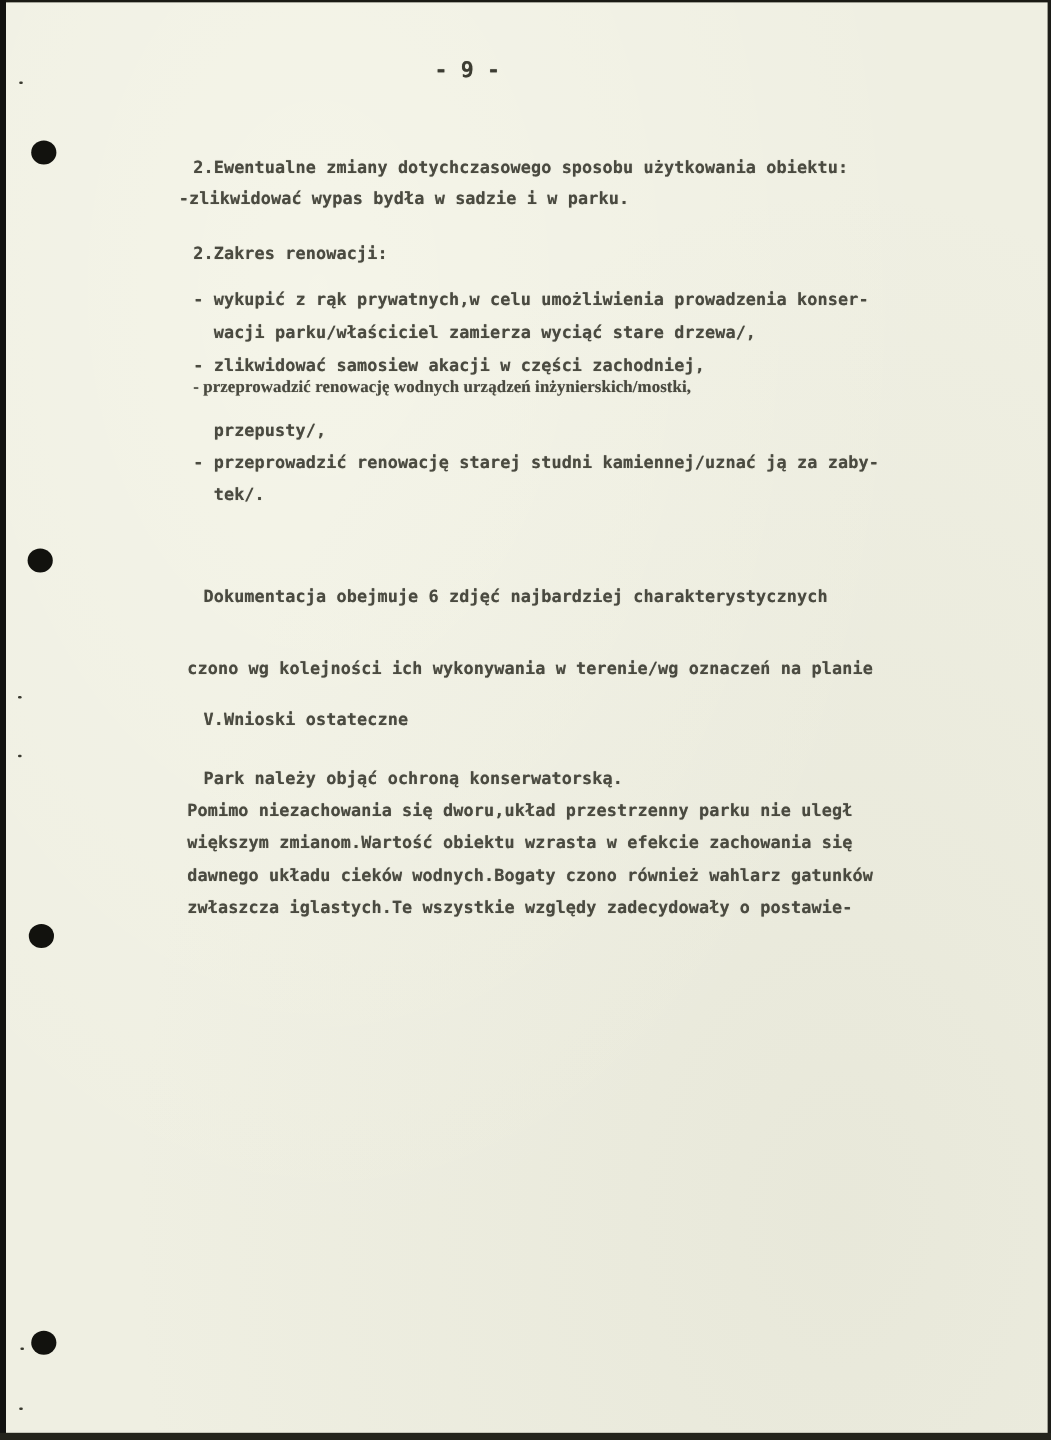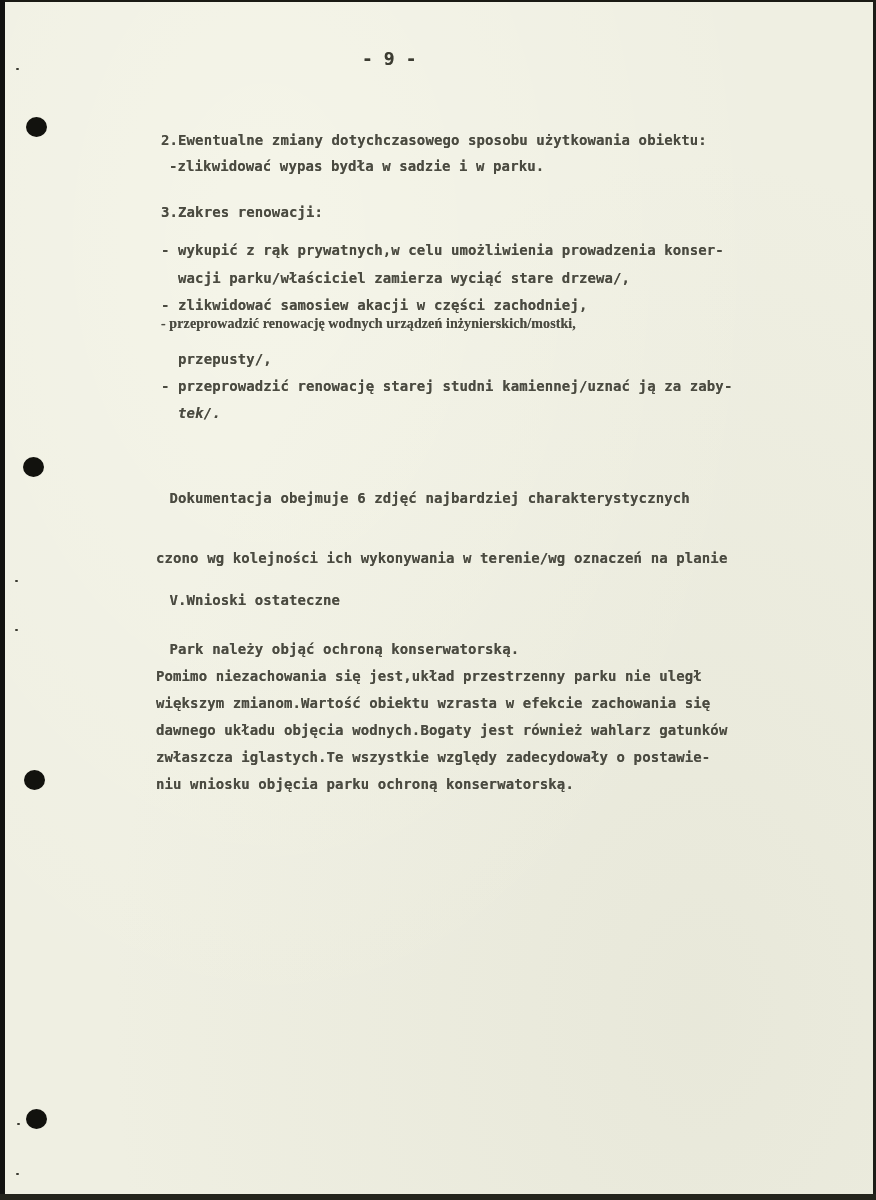--- a/index.html
+++ b/index.html
@@ -87,35 +87,34 @@
 
   <div class="speck" style="left:11px; top:66px;"></div>
   <div class="speck" style="left:10px; top:578px;"></div>
   <div class="speck" style="left:10px; top:627px;"></div>
   <div class="speck" style="left:12px; top:1121px;"></div>
   <div class="speck" style="left:11px; top:1171px;"></div>
 
   <div class="typed page-number" style="left:357px; top:48px;">- 9 -</div>
 
   <div class="typed" style="left:156px; top:131px;">2.Ewentualne zmiany dotychczasowego sposobu użytkowania obiektu:</div>
-  <div class="typed" style="left:164px; top:157px;">-zlikwidować wypas bydła w sadzie i w parku.</div>
+  <div class="typed" style="left:144px; top:157px;">-zlikwidować wypas bydła w sadzie i w parku.</div>
 
-  <div class="typed" style="left:156px; top:203px;">3.Zakres renowacji:</div>
+  <div class="typed" style="left:156px; top:203px;">2.Zakres renowacji:</div>
   <div class="typed" style="left:156px; top:241px;">- wykupić z rąk prywatnych,w celu umożliwienia prowadzenia konser-</div>
   <div class="typed" style="left:156px; top:269px;text-align:center;">  wacji parku/właściciel zamierza wyciąć stare drzewa/,</div>
   <div class="typed" style="left:156px; top:296px;">- zlikwidować samosiew akacji w części zachodniej,</div>
   <div class="typed" style="left:156px; top:315px;font-family:Liberation Serif, serif;">- przeprowadzić renowację wodnych urządzeń inżynierskich/mostki,</div>
   <div class="typed" style="left:156px; top:350px;">  przepusty/,</div>
   <div class="typed" style="left:156px; top:377px;">- przeprowadzić renowację starej studni kamiennej/uznać ją za zaby-</div>
-  <div class="typed" style="left:156px; top:404px;font-style:italic;">  tek/.</div>
+  <div class="typed" style="left:156px; top:404px;">  tek/.</div>
 
   <div class="typed" style="left:156px; top:489px;"> Dokumentacja obejmuje 6 zdjęć najbardziej charakterystycznych</div>
   <div class="typed" style="left:151px; top:549px;">czono wg kolejności ich wykonywania w terenie/wg oznaczeń na planie</div>
 
   <div class="typed" style="left:156px; top:591px;"> V.Wnioski ostateczne</div>
   <div class="typed" style="left:156px; top:640px;"> Park należy objąć ochroną konserwatorską.</div>
-  <div class="typed" style="left:151px; top:667px;">Pomimo niezachowania się jest,układ przestrzenny parku nie uległ</div>
+  <div class="typed" style="left:151px; top:667px;">Pomimo niezachowania się dworu,układ przestrzenny parku nie uległ</div>
   <div class="typed" style="left:151px; top:694px;text-align:right;">większym zmianom.Wartość obiektu wzrasta w efekcie zachowania się</div>
-  <div class="typed" style="left:151px; top:721px;">dawnego układu objęcia wodnych.Bogaty jest również wahlarz gatunków</div>
+  <div class="typed" style="left:151px; top:721px;">dawnego układu cieków wodnych.Bogaty czono również wahlarz gatunków</div>
   <div class="typed" style="left:151px; top:748px;">zwłaszcza iglastych.Te wszystkie względy zadecydowały o postawie-</div>
-  <div class="typed" style="left:151px; top:775px;">niu wniosku objęcia parku ochroną konserwatorską.</div>
 
 </div>
 
 </body></html>

